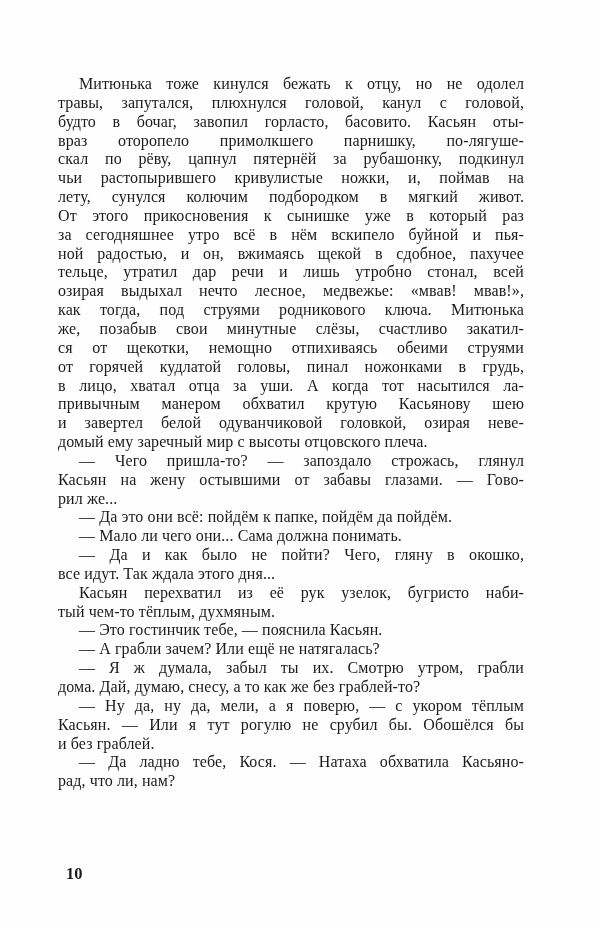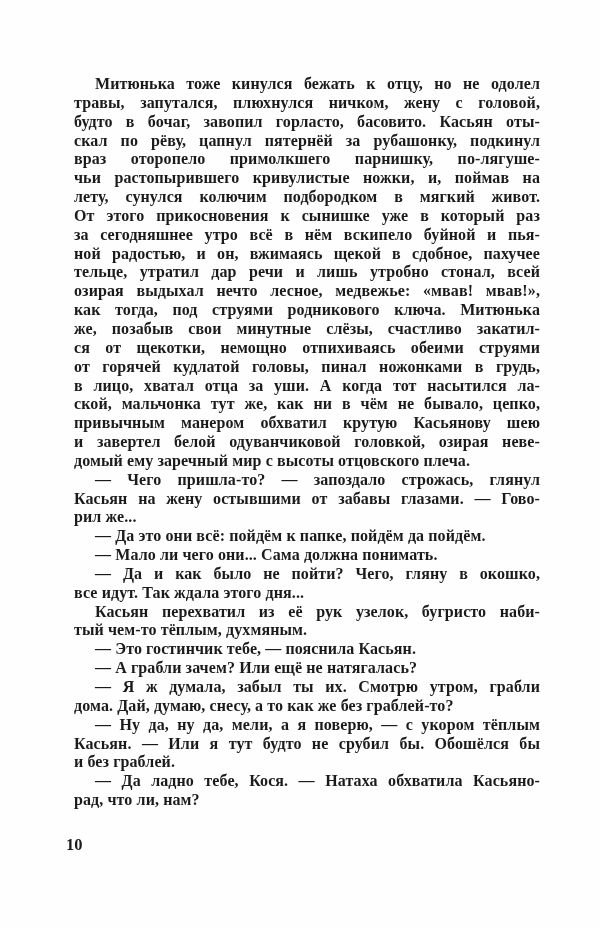--- a/index.html
+++ b/index.html
@@ -16,88 +16,87 @@
   }
   .book-page {
     position: absolute;
     left: 0; top: 0;
     width: 600px;
     height: 928px;
     background: #fefefe;
   }
   .page-text {
     position: absolute;
-    left: 74px;
+    left: 58px;
     top: 75px;
     width: 466px;
     color: #1b1b1b;
     font-size: 16px;
-    font-weight: bold;
+    font-weight: normal;
     line-height: 18.85px;
     letter-spacing: 0.1px;
   }
   .line {
     text-align: justify;
     text-align-last: justify;
   }
   .line.last {
     text-align-last: left;
   }
   .line.first {
     text-indent: 21px;
   }
   .page-number {
     position: absolute;
     left: 66px;
-    top: 835px;
+    top: 864px;
     color: #1b1b1b;
     font-size: 16.5px;
     font-weight: bold;
     line-height: 19px;
   }
 </style>
 </head>
 <body>
 
 <div class="book-page">
   <div class="page-text">
       <div class="line first">Митюнька тоже кинулся бежать к отцу, но не одолел</div>
-      <div class="line">травы, запутался, плюхнулся ничком, жену с головой,</div>
+      <div class="line">травы, запутался, плюхнулся головой, канул с головой,</div>
       <div class="line">будто в бочаг, завопил горласто, басовито. Касьян оты-</div>
+      <div class="line">враз оторопело примолкшего парнишку, по-лягуше-</div>
       <div class="line">скал по рёву, цапнул пятернёй за рубашонку, подкинул</div>
-      <div class="line">враз оторопело примолкшего парнишку, по-лягуше-</div>
       <div class="line">чьи растопырившего кривулистые ножки, и, поймав на</div>
       <div class="line">лету, сунулся колючим подбородком в мягкий живот.</div>
       <div class="line">От этого прикосновения к сынишке уже в который раз</div>
       <div class="line">за сегодняшнее утро всё в нём вскипело буйной и пья-</div>
       <div class="line">ной радостью, и он, вжимаясь щекой в сдобное, пахучее</div>
       <div class="line">тельце, утратил дар речи и лишь утробно стонал, всей</div>
       <div class="line">озирая выдыхал нечто лесное, медвежье: «мвав! мвав!»,</div>
       <div class="line">как тогда, под струями родникового ключа. Митюнька</div>
       <div class="line">же, позабыв свои минутные слёзы, счастливо закатил-</div>
       <div class="line">ся от щекотки, немощно отпихиваясь обеими струями</div>
       <div class="line">от горячей кудлатой головы, пинал ножонками в грудь,</div>
       <div class="line">в лицо, хватал отца за уши. А когда тот насытился ла-</div>
-      <div class="line">ской, мальчонка тут же, как ни в чём не бывало, цепко,</div>
       <div class="line">привычным манером обхватил крутую Касьянову шею</div>
       <div class="line">и завертел белой одуванчиковой головкой, озирая неве-</div>
       <div class="line last">домый ему заречный мир с высоты отцовского плеча.</div>
       <div class="line first">— Чего пришла-то? — запоздало строжась, глянул</div>
       <div class="line">Касьян на жену остывшими от забавы глазами. — Гово-</div>
       <div class="line last">рил же...</div>
       <div class="line first last">— Да это они всё: пойдём к папке, пойдём да пойдём.</div>
       <div class="line first last">— Мало ли чего они... Сама должна понимать.</div>
       <div class="line first">— Да и как было не пойти? Чего, гляну в окошко,</div>
       <div class="line last">все идут. Так ждала этого дня...</div>
       <div class="line first">Касьян перехватил из её рук узелок, бугристо наби-</div>
       <div class="line last">тый чем-то тёплым, духмяным.</div>
       <div class="line first last">— Это гостинчик тебе, — пояснила Касьян.</div>
       <div class="line first last">— А грабли зачем? Или ещё не натягалась?</div>
       <div class="line first">— Я ж думала, забыл ты их. Смотрю утром, грабли</div>
       <div class="line last">дома. Дай, думаю, снесу, а то как же без граблей-то?</div>
       <div class="line first">— Ну да, ну да, мели, а я поверю, — с укором тёплым</div>
-      <div class="line">Касьян. — Или я тут будто не срубил бы. Обошёлся бы</div>
+      <div class="line">Касьян. — Или я тут рогулю не срубил бы. Обошёлся бы</div>
       <div class="line last">и без граблей.</div>
       <div class="line first">— Да ладно тебе, Кося. — Натаха обхватила Касьяно-</div>
       <div class="line last">рад, что ли, нам?</div>
     </div>
   <div class="page-number">10</div>
 </div>
 
 </body></html>

